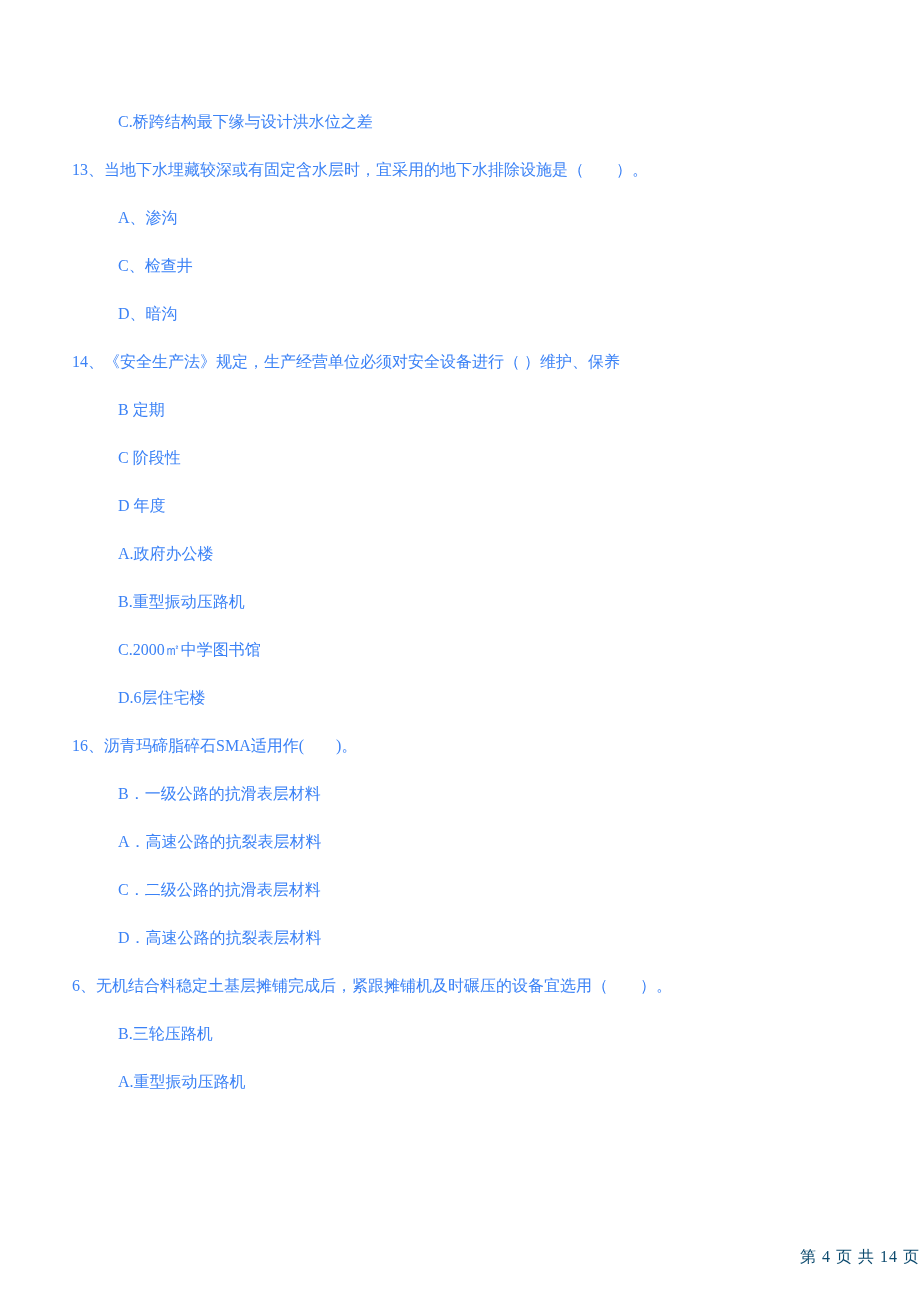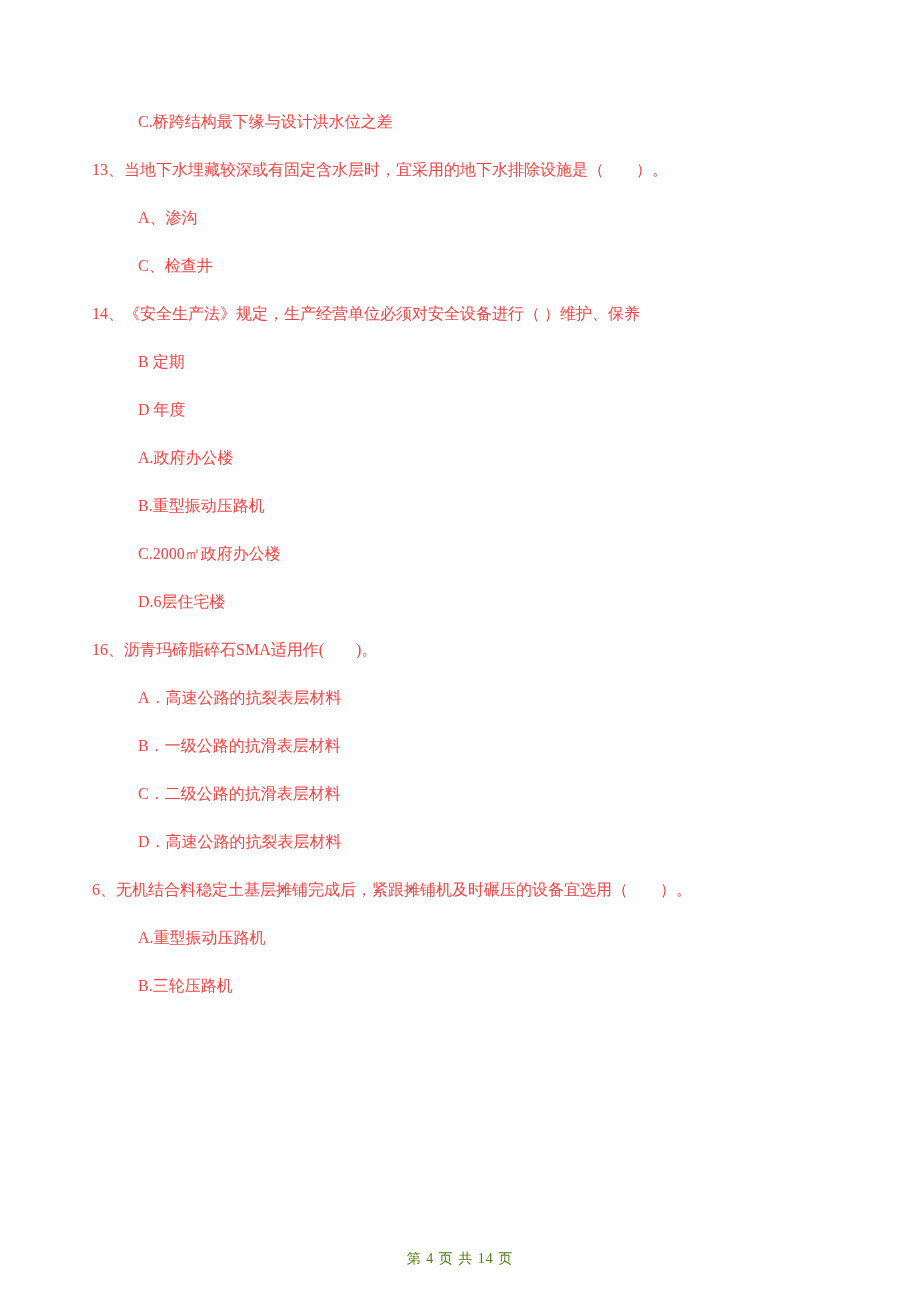--- a/index.html
+++ b/index.html
@@ -5,81 +5,83 @@
   body {
     margin: 0;
     padding: 0;
     background: #ffffff;
     font-family: "SimSun", "宋体", serif;
     width: 920px;
     min-height: 1302px;
     position: relative;
   }
   .page {
-    padding: 110px 140px 0 92px;
-    color: #ef4444;
+    padding: 110px 140px 0 72px;
+    color: #3b82f6;
     font-size: 16px;
     line-height: 1.5;
   }
   .option-block {
     padding-left: 46px;
   }
   .option {
     margin-bottom: 24px;
   }
   .question {
     margin-bottom: 24px;
   }
   .footer {
     position: absolute;
     bottom: 34px;
     width: 100%;
-    text-align: center;
-    font-size: 14px;
+    text-align: right;
+    font-size: 16px;
     letter-spacing: 1px;
-    color: #4d7c0f;
+    color: #0c4a6e;
   }
 </style>
 </head>
 <body>
 
 <div class="page">
 
   <div class="option-block">
     <div class="option">C.桥跨结构最下缘与设计洪水位之差</div>
   </div>
 
   <div class="question">13、当地下水埋藏较深或有固定含水层时，宜采用的地下水排除设施是（　　）。</div>
   <div class="option-block">
     <div class="option">A、渗沟</div>
     <div class="option">C、检查井</div>
+    <div class="option">D、暗沟</div>
   </div>
 
   <div class="question">14、《安全生产法》规定，生产经营单位必须对安全设备进行（   ）维护、保养</div>
   <div class="option-block">
     <div class="option">B 定期</div>
+    <div class="option">C 阶段性</div>
     <div class="option">D 年度</div>
   </div>
 
   <div class="option-block">
     <div class="option">A.政府办公楼</div>
     <div class="option">B.重型振动压路机</div>
-    <div class="option">C.2000㎡政府办公楼</div>
+    <div class="option">C.2000㎡中学图书馆</div>
     <div class="option">D.6层住宅楼</div>
   </div>
 
   <div class="question">16、沥青玛碲脂碎石SMA适用作(　　)。</div>
   <div class="option-block">
+    <div class="option">B．一级公路的抗滑表层材料</div>
     <div class="option">A．高速公路的抗裂表层材料</div>
-    <div class="option">B．一级公路的抗滑表层材料</div>
     <div class="option">C．二级公路的抗滑表层材料</div>
     <div class="option">D．高速公路的抗裂表层材料</div>
   </div>
 
   <div class="question">6、无机结合料稳定土基层摊铺完成后，紧跟摊铺机及时碾压的设备宜选用（　　）。</div>
   <div class="option-block">
+    <div class="option">B.三轮压路机</div>
     <div class="option">A.重型振动压路机</div>
-    <div class="option">B.三轮压路机</div>
   </div>
 
 </div>
 
 <div class="footer">第 4 页 共 14 页</div>
 
 </body></html>

